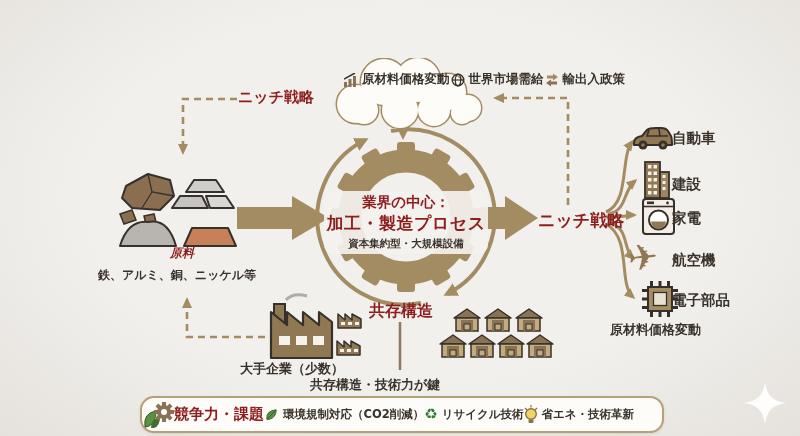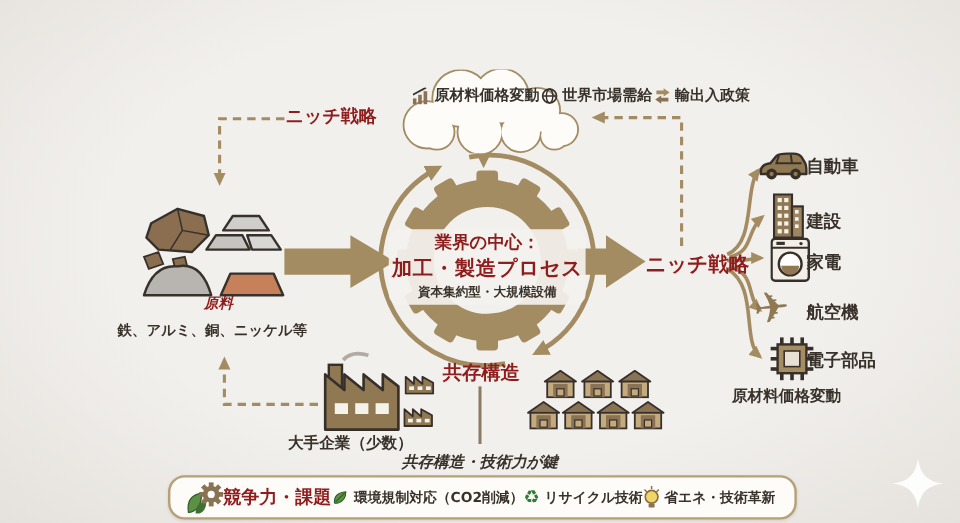--- a/index.html
+++ b/index.html
@@ -26,21 +26,21 @@
     left:324px;top:191px;width:164px;text-align:center;
     background:rgba(244,242,238,0.92);border-radius:9px;padding:2px 0 3px;
   }
   .gear-text .l1{font-size:14.5px;font-weight:800;color:#8e1d1d;}
   .gear-text .l2{font-size:17px;font-weight:800;color:#8e1d1d;letter-spacing:0.5px;}
   .gear-text .l3{font-size:10.5px;font-weight:700;color:#39322b;margin-top:2px;}
   .u-label{font-size:14.5px;font-weight:800;color:#39322b;white-space:nowrap;}
   .footer-bar{
     left:140px;top:396px;width:524px;height:37px;box-sizing:border-box;
     background:#fdfcf9;border:2px solid #b7a077;border-radius:14px;
-    display:flex;align-items:center;padding:0 12px;gap:0;white-space:nowrap;
+    display:flex;align-items:center;padding:0 0;gap:0;white-space:nowrap;
     box-shadow:0 1px 3px rgba(0,0,0,0.10);
   }
   .footer-title{font-size:15px;font-weight:800;color:#8e1d1d;}
   .footer-item{display:flex;align-items:center;gap:4px;}
   .footer-item .txt{font-size:11.5px;font-weight:700;color:#39322b;}
   .glyph-recycle{font-size:15px;font-weight:700;color:#2e7d32;line-height:1;}
   .glyph-plane{font-size:36px;color:#8f7852;line-height:1;display:inline-block;transform:rotate(-6deg);}
 </style>
 </head>
 <body>
@@ -312,21 +312,21 @@
       <g transform="translate(89,28)">
         <polygon points="0,10 13,1 26,10" fill="#8a7355" stroke="#37302a" stroke-width="1.5" stroke-linejoin="round"></polygon>
         <rect x="2" y="10" width="22" height="13" fill="#c4ab7e" stroke="#37302a" stroke-width="1.5"></rect>
         <rect x="7" y="12" width="12" height="11" fill="#8a7355"></rect>
         <rect x="10" y="16" width="6" height="6" fill="#c4ab7e" stroke="#37302a" stroke-width="1"></rect>
       </g>
     </g>
   </svg>
 
   <div class="abs dark-label" style="left:240px;top:360px;width:142px;text-align:left;font-size:13px;">大手企業（少数）</div>
-  <div class="abs dark-label" style="left:310px;top:376px;width:180px;text-align:center;font-size:13px;font-style:italic;">共存構造・技術力が鍵</div>
+  <div class="abs dark-label" style="left:310px;top:376px;width:180px;font-size:13px;">共存構造・技術力が鍵</div>
 
   <div class="abs footer-bar">
     <svg width="32" height="28" viewBox="0 0 32 28">
       <path d="M3,26 Q1,12 14,10 Q14,22 7,25 Q5,26 3,26 z" fill="#5d9044" stroke="#2f5d27" stroke-width="1"></path>
       <path d="M9,27 Q9,18 18,16 Q18,25 12,27 z" fill="#3e7032"></path>
       <g transform="translate(22,11)" fill="#8a7355">
         <rect x="-2" y="-10" width="4" height="5"></rect>
         <rect x="-2" y="-10" width="4" height="5" transform="rotate(45)"></rect>
         <rect x="-2" y="-10" width="4" height="5" transform="rotate(90)"></rect>
         <rect x="-2" y="-10" width="4" height="5" transform="rotate(135)"></rect>

